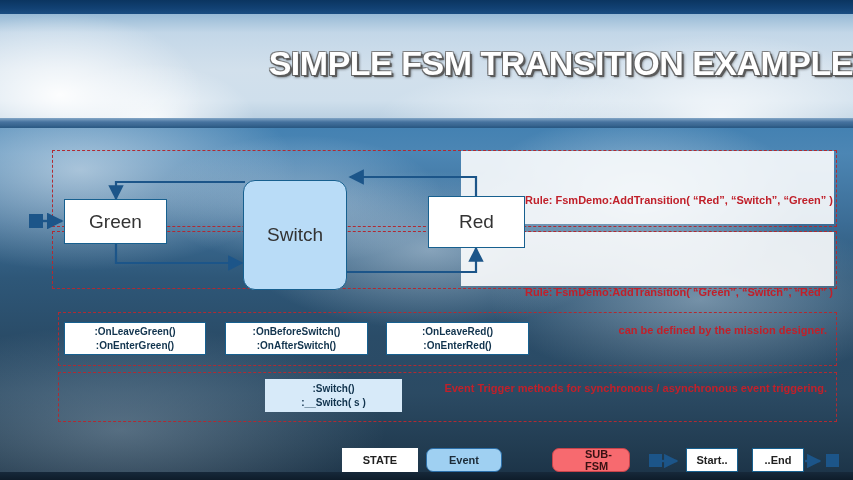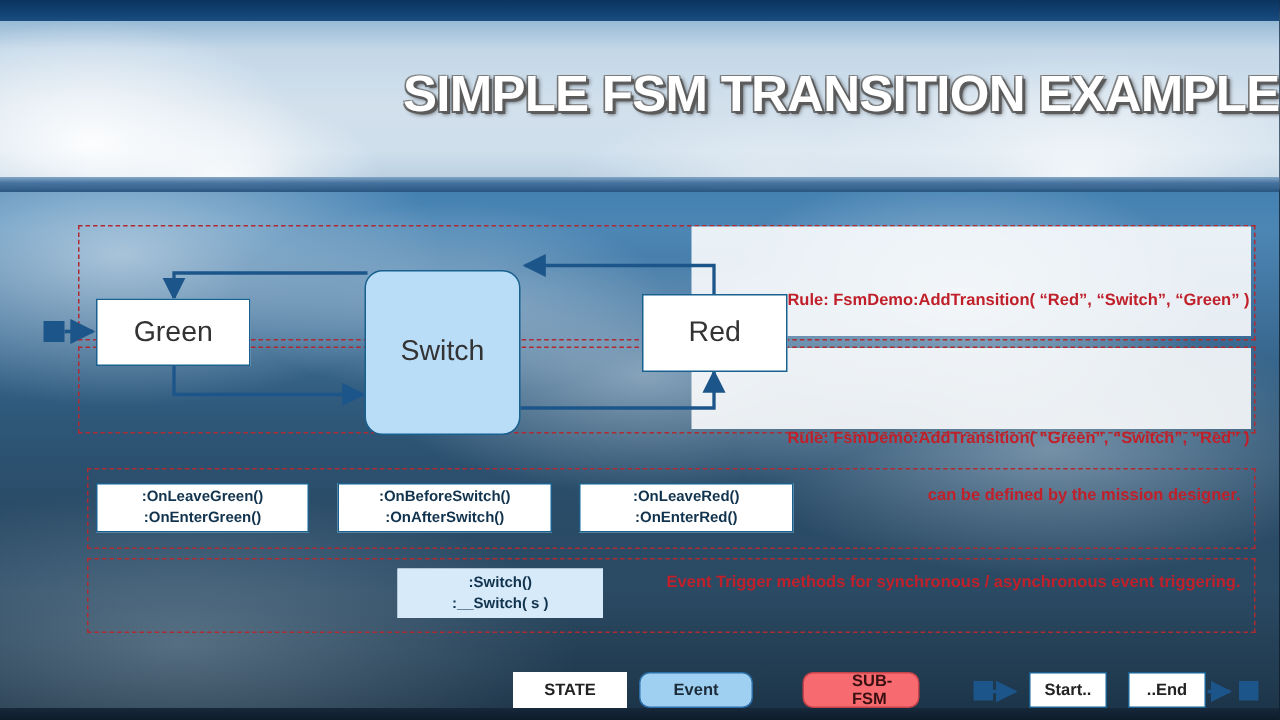--- a/index.html
+++ b/index.html
@@ -185,21 +185,21 @@
   <div class="legend">
 
     <div class="lg state-k" style="left:313px;top:0;width:76px;margin-left:29px;">
       <span>STATE</span>
     </div>
 
     <div class="lg event-k" style="left:426px;top:0;width:76px;">
       <span>Event</span>
     </div>
 
-    <div class="lg sub-k" style="left:535px;top:0;width:78px;padding-left:32px;">
+    <div class="lg sub-k" style="left:552px;top:0;width:78px;padding-left:32px;">
       <span>SUB-FSM</span>
     </div>
 
     <div class="sq" style="left:649px;top:6px;"></div>
     <svg style="position:absolute;left:662px;top:6px;width:22px;height:14px;overflow:visible;" viewBox="0 0 22 14" xmlns="http://www.w3.org/2000/svg">
       <defs>
         <marker id="ah2" viewBox="0 0 10 10" refX="9" refY="5" markerWidth="6" markerHeight="6" orient="auto-start-reverse">
           <path d="M0,0 L10,5 L0,10 z" fill="#1c5589"></path>
         </marker>
       </defs>

